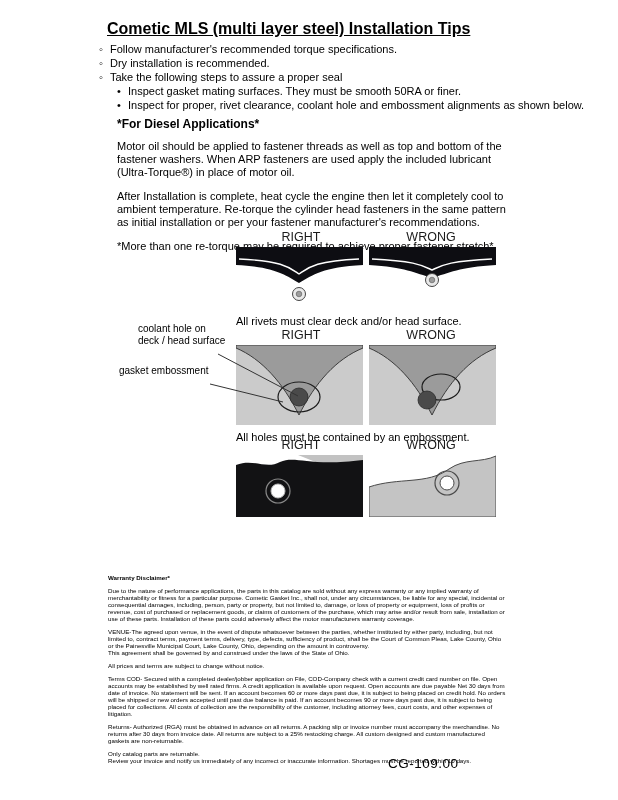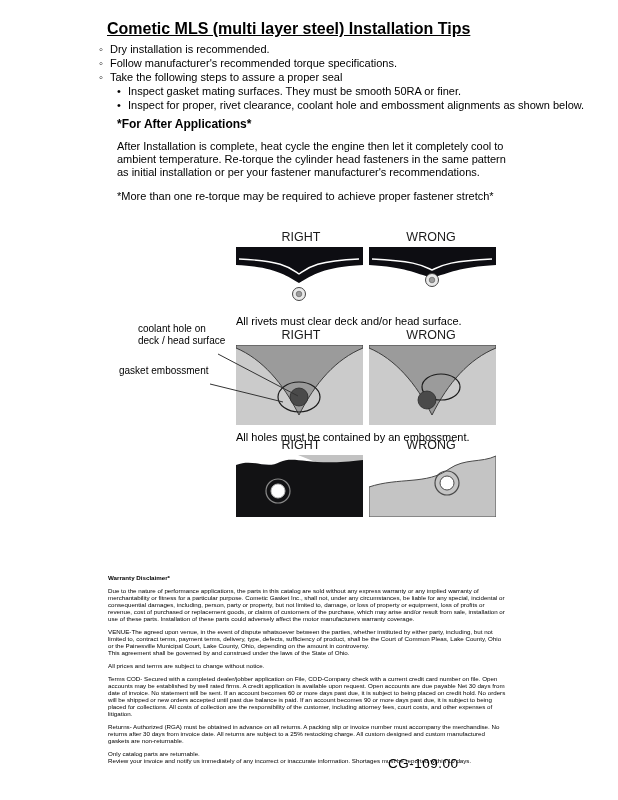--- a/index.html
+++ b/index.html
@@ -45,29 +45,30 @@
   .pagenum { position:absolute; left:388px; top:756px; font-size:13.5px; letter-spacing:0.5px; }
 </style>
 </head>
 <body>
 
 <div>
 
   <h1 class="title">Cometic MLS (multi layer steel) Installation Tips</h1>
 
   <ul class="bullets">
+    <li><span>Follow manufacturer's recommended torque specifications.</span></li>
     <li><span>Dry installation is recommended.</span></li>
-    <li><span>Follow manufacturer's recommended torque specifications.</span></li>
     <li><span>Take the following steps to assure a proper seal</span></li>
     <li class="sub"><span>Inspect gasket mating surfaces.  They must be smooth 50RA or finer.</span></li>
     <li class="sub"><span>Inspect for proper, rivet clearance, coolant hole and embossment alignments as shown below.</span></li>
   </ul>
 
   <div class="diesel">
-    <h2>*For After Applications*</h2>
+    <h2>*For Diesel Applications*</h2>
+    <p>Motor oil should be applied to fastener threads as well as top and bottom of the fastener washers. When ARP fasteners are used apply the included lubricant (Ultra-Torque®) in place of motor oil.</p>
     <p>After Installation is complete, heat cycle the engine then let it completely cool to ambient temperature. Re-torque the cylinder head fasteners in the same pattern as initial installation or per your fastener manufacturer's recommendations.</p>
     <p>*More than one re-torque may be required to achieve proper fastener stretch*</p>
   </div>
 
   <div class="dg" id="dg-row1">
     <div class="dg-headers">
       <span>RIGHT</span>
       <span>WRONG</span>
     </div>
     <div class="dg-images">

